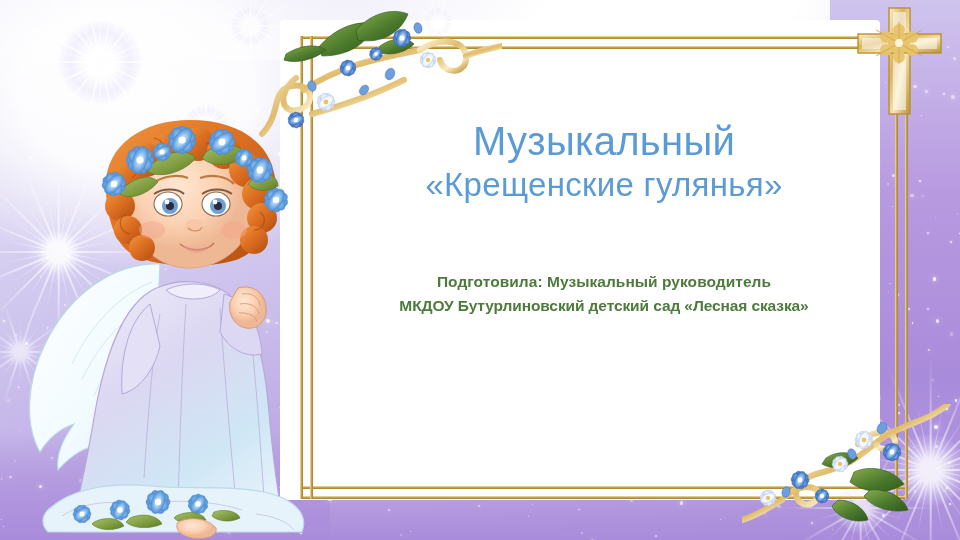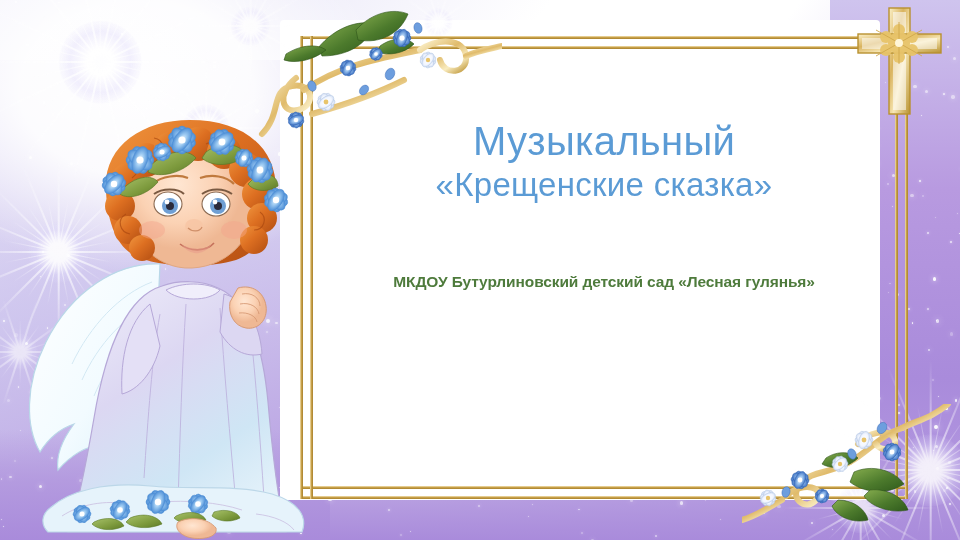--- a/index.html
+++ b/index.html
@@ -952,22 +952,23 @@
               <circle r="2.5" fill="#fff"></circle>
             </g>
         </g>
       </g>
     </svg>
   </div>
 
   <div class="txt-wrap">
     <div class="title">
       <span>Музыкальный</span>
-      <span class="l2">«Крещенские сказка»</span>
+      <span class="l2">«Крещенские гулянья»</span>
     </div>
 
     <div class="subtitle">
-      <div class="s2">МКДОУ  Бутурлиновский  детский сад  «Лесная гулянья»</div>
+      <div>Подготовила: Музыкальный руководитель</div>
+      <div class="s2">МКДОУ  Бутурлиновский  детский сад  «Лесная сказка»</div>
     </div>
 
   </div>
 
 </div>
 
 </body></html>

